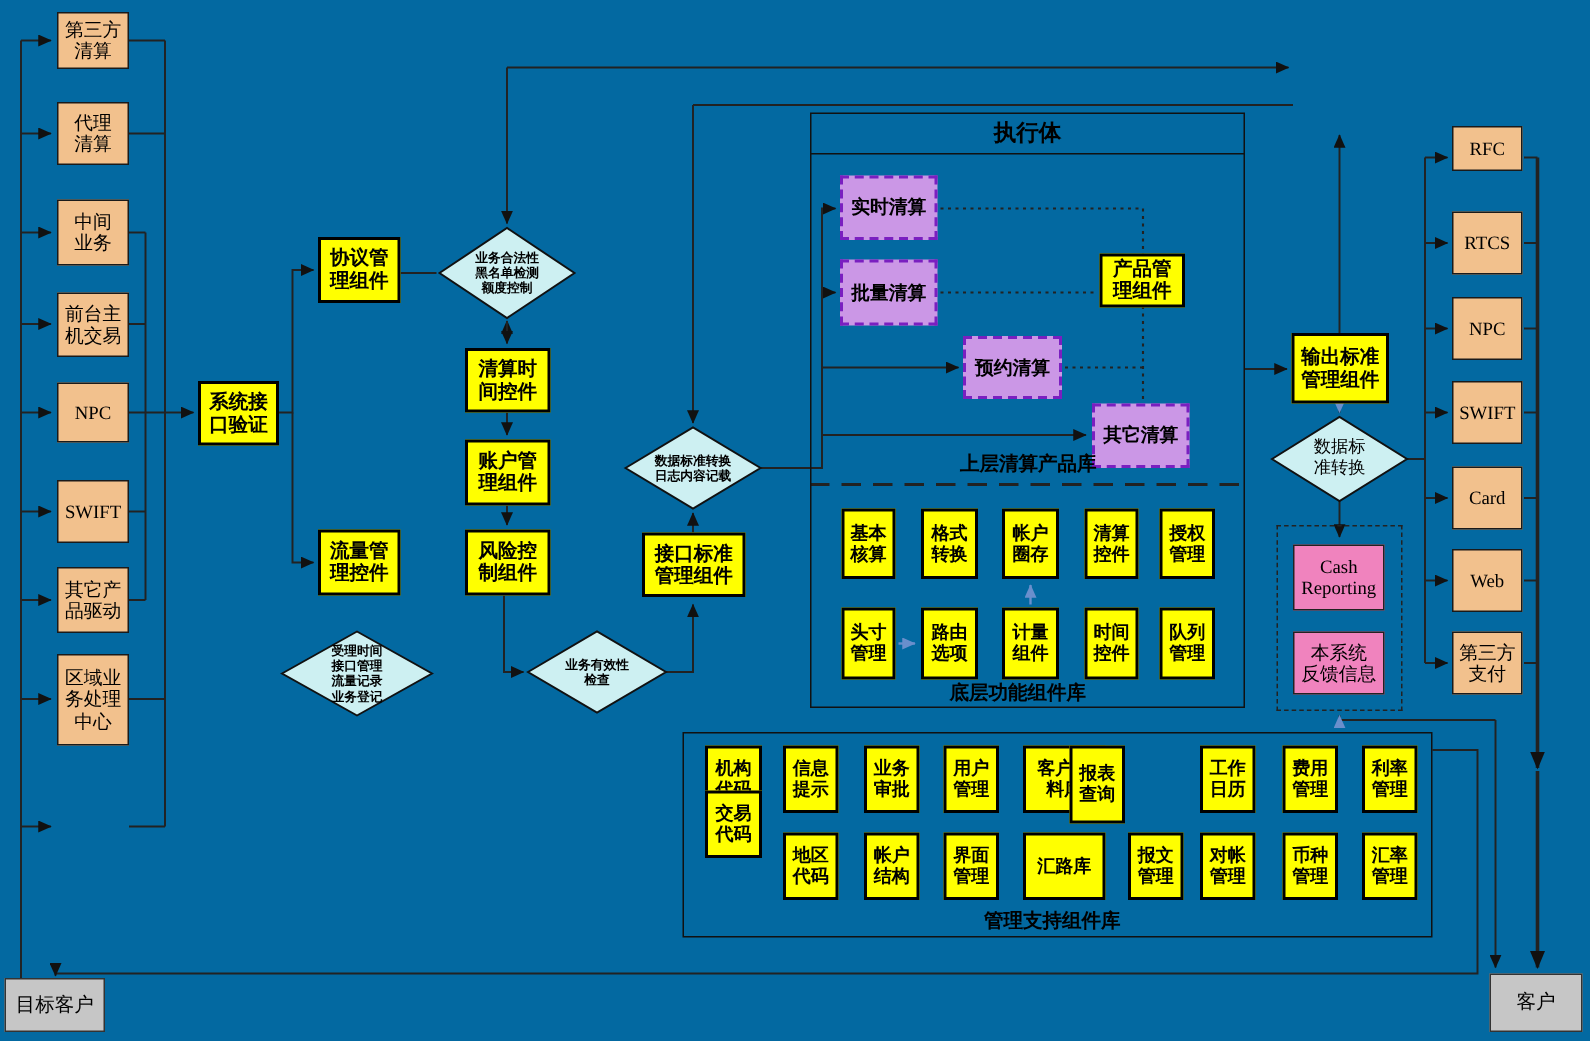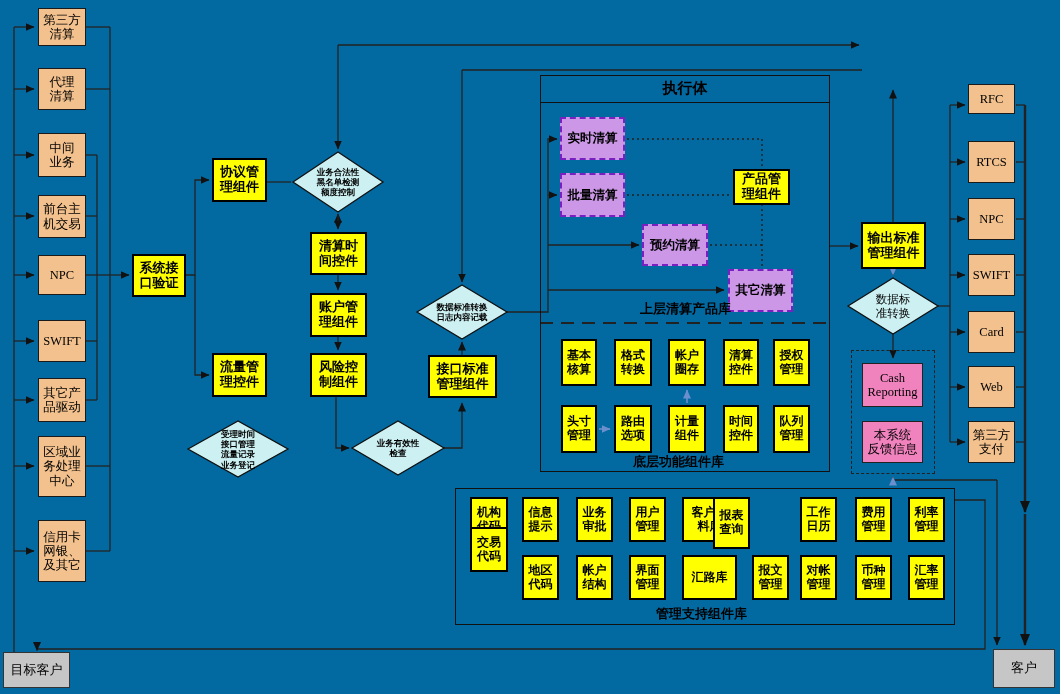--- a/index.html
+++ b/index.html
@@ -154,23 +154,20 @@
 业务</div>
   <div class="n orange" style="left:38px;top:195px;width:48px;height:43px">前台主
 机交易</div>
   <div class="n orange" style="left:38px;top:255px;width:48px;height:40px">NPC</div>
   <div class="n orange" style="left:38px;top:320px;width:48px;height:42px">SWIFT</div>
   <div class="n orange" style="left:38px;top:378px;width:48px;height:44px">其它产
 品驱动</div>
   <div class="n orange" style="left:38px;top:436px;width:48px;height:61px">区域业
 务处理
 中心</div>
-  <div class="n orange" style="left:38px;top:520px;width:48px;height:62px">信用卡
-网银、
-及其它</div>
 
   <div class="n yellow" style="left:132px;top:254px;width:54px;height:43px">系统接
 口验证</div>
   <div class="n yellow" style="left:212px;top:158px;width:55px;height:44px">协议管
 理组件</div>
   <div class="n yellow" style="left:212px;top:353px;width:55px;height:44px">流量管
 理控件</div>
 
   <div class="n yellow" style="left:310px;top:232px;width:57px;height:43px">清算时
 间控件</div>

